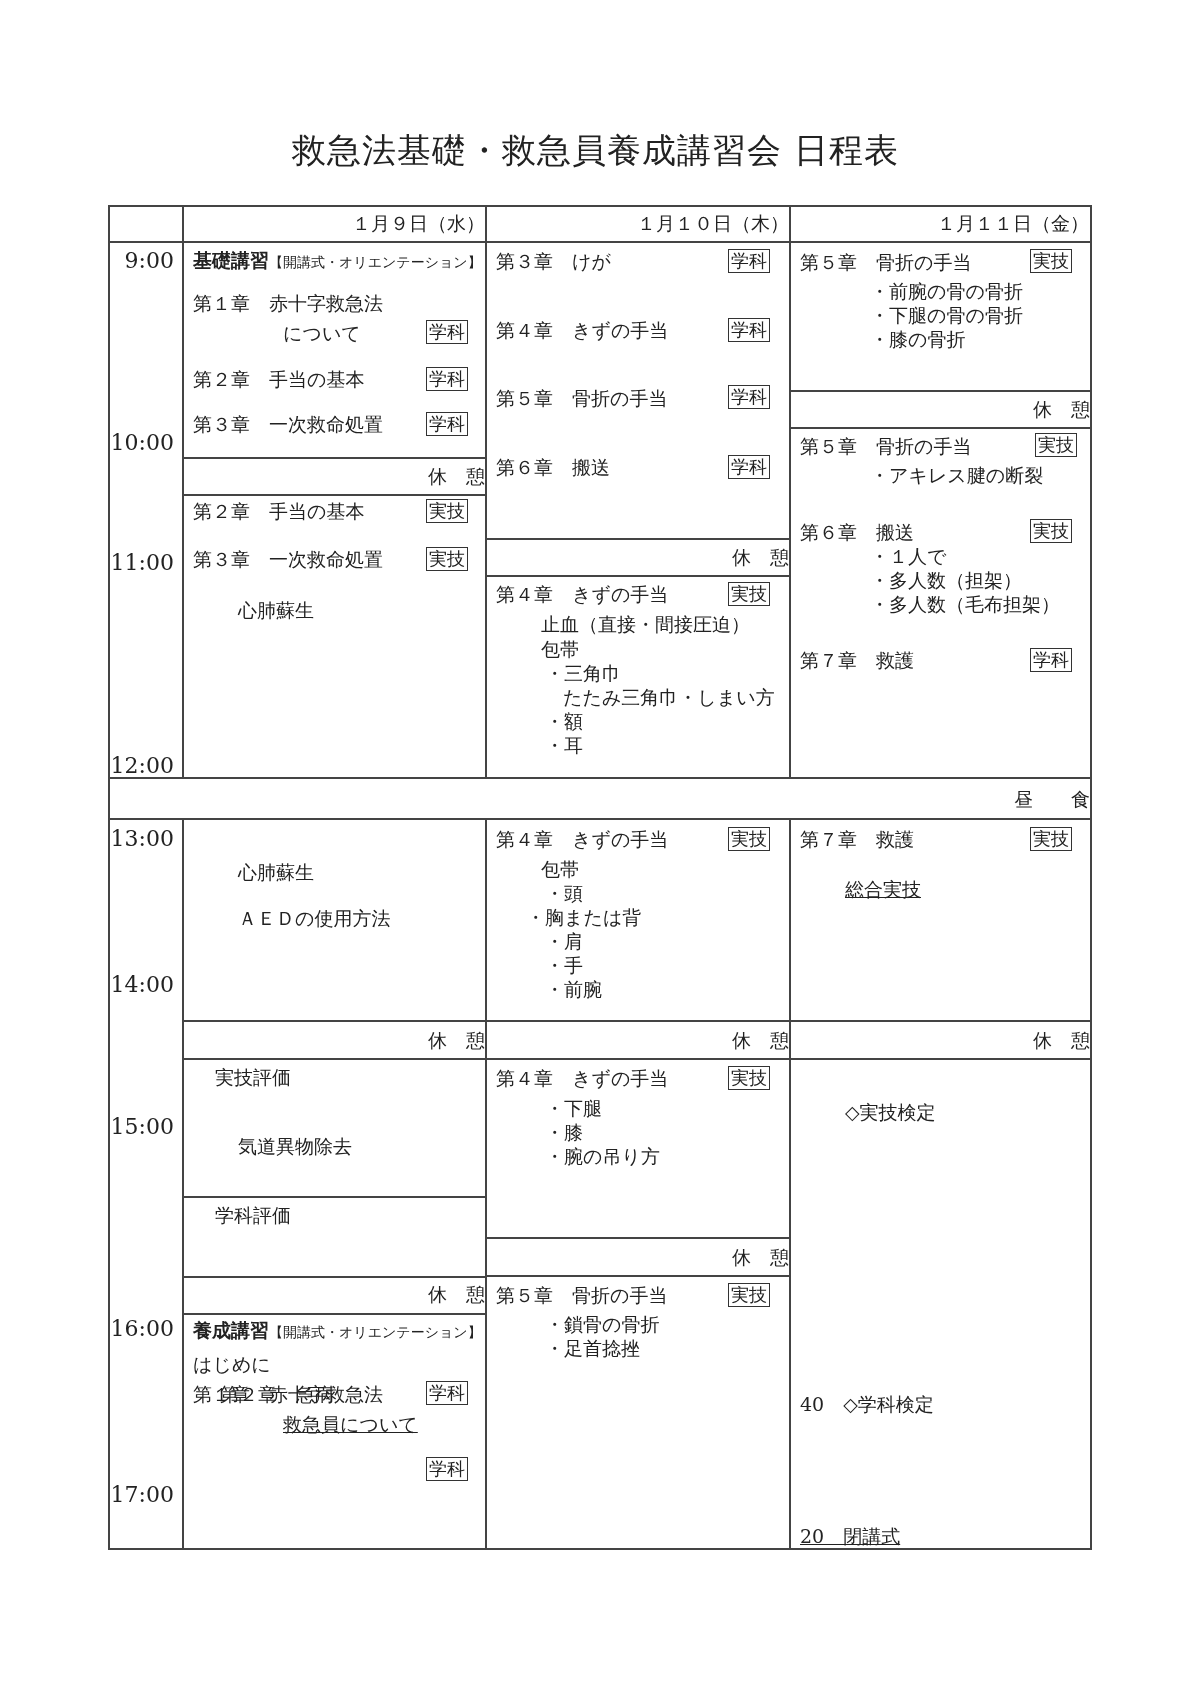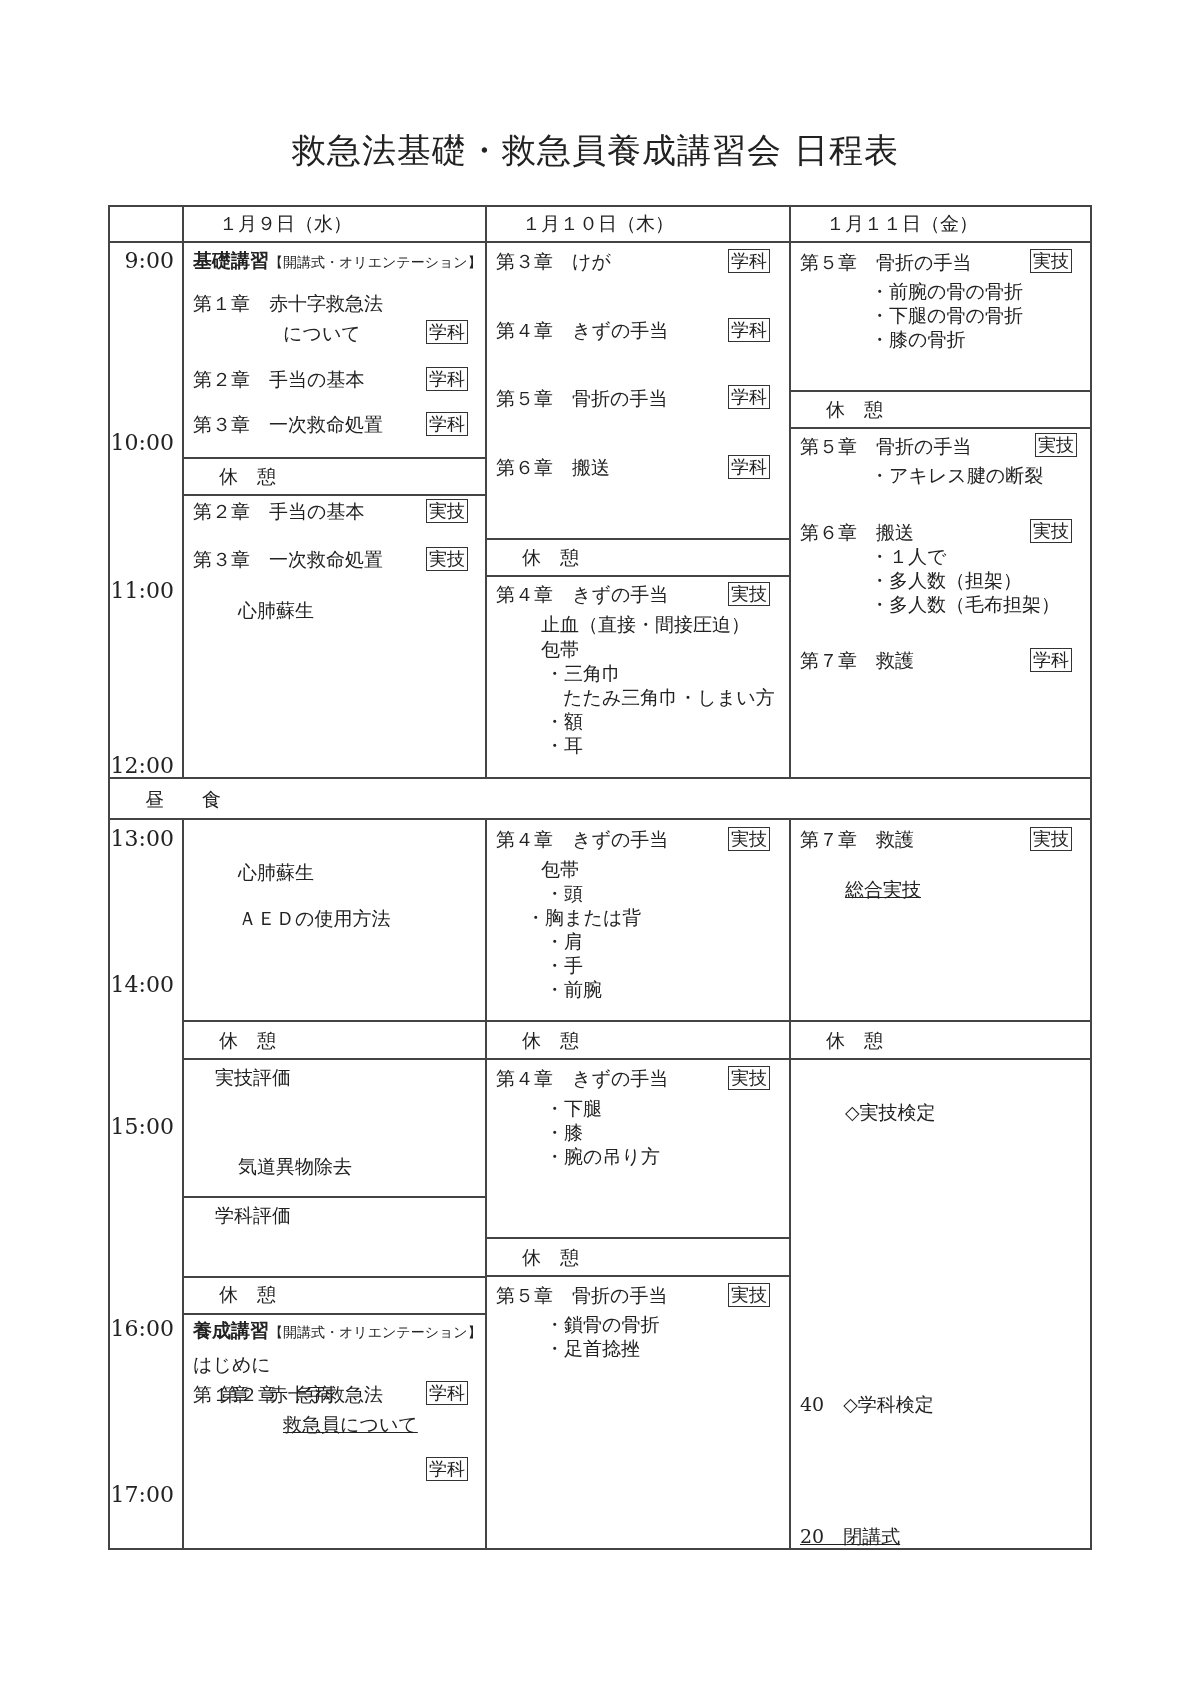--- a/index.html
+++ b/index.html
@@ -4,21 +4,21 @@
 <style>
   html, body { margin:0; padding:0; background:#fff; }
   body { width:1191px; height:1684px; position:relative; overflow:hidden;
          font-family:"DejaVu Serif","Liberation Serif",serif; color:#222; }
   .title { position:absolute; left:0; width:1191px; top:128px; text-align:center;
            font-size:34px; letter-spacing:1px; }
   .ln { position:absolute; background:#444; }
   .h { height:2px; }
   .v { width:2px; }
   .t { position:absolute; font-size:19px; line-height:24px; white-space:nowrap; }
-  .c { text-align:left;padding-left:35px; }
+  .c { text-align:right; }
   .b { font-weight:bold; font-family:"DejaVu Sans","Liberation Sans",sans-serif; }
   .sm { font-size:14px; }
   .tag { position:absolute; border:1.5px solid #333; font-size:18px; line-height:22px;
          padding:0 2px; background:#fff; }
   .time { position:absolute; left:110px; width:64px; text-align:right; font-size:22px; }
 </style>
 </head>
 <body>
 
 <div class="title">救急法基礎・救急員養成講習会 日程表</div>
@@ -58,21 +58,21 @@
   <div class="ln h" style="left:789px;top:427px;width:302px;"></div>
   <div class="ln h" style="left:789px;top:1020px;width:302px;"></div>
   <div class="ln h" style="left:789px;top:1058px;width:302px;"></div>
 
   <div class="t c" style="left:184px;width:301px;top:211px;">１月９日（水）</div>
   <div class="t c" style="left:487px;width:302px;top:211px;">１月１０日（木）</div>
   <div class="t c" style="left:791px;width:298px;top:211px;">１月１１日（金）</div>
 
   <div class="time" style="top:248px;">9:00</div>
   <div class="time" style="top:430px;">10:00</div>
-  <div class="time" style="top:550px;margin-top:28px;">11:00</div>
+  <div class="time" style="top:550px;">11:00</div>
   <div class="time" style="top:753px;">12:00</div>
   <div class="time" style="top:826px;">13:00</div>
   <div class="time" style="top:972px;">14:00</div>
   <div class="time" style="top:1114px;">15:00</div>
   <div class="time" style="top:1316px;">16:00</div>
   <div class="time" style="top:1482px;">17:00</div>
 
   <div class="t c" style="left:110px;width:980px;top:787px;">昼　　食</div>
 
   <div class="t" style="left:193px;top:248px;">
@@ -88,21 +88,21 @@
   <div class="t c" style="left:184px;width:301px;top:464px;">休　憩</div>
   <div class="t" style="left:193px;top:499px;">第２章　手当の基本</div>
   <div class="tag" style="left:426px;top:499px;">実技</div>
   <div class="t" style="left:193px;top:547px;">第３章　一次救命処置</div>
   <div class="tag" style="left:426px;top:547px;">実技</div>
   <div class="t" style="left:238px;top:598px;">心肺蘇生</div>
   <div class="t" style="left:238px;top:860px;">心肺蘇生</div>
   <div class="t" style="left:238px;top:906px;">ＡＥＤの使用方法</div>
   <div class="t c" style="left:184px;width:301px;top:1028px;">休　憩</div>
   <div class="t" style="left:215px;top:1065px;">実技評価</div>
-  <div class="t" style="left:238px;top:1134px;margin-top:20px;">気道異物除去</div>
+  <div class="t" style="left:238px;top:1134px;">気道異物除去</div>
   <div class="t" style="left:215px;top:1203px;">学科評価</div>
   <div class="t c" style="left:184px;width:301px;top:1282px;">休　憩</div>
   <div class="t" style="left:193px;top:1318px;">
     <span class="b">養成講習</span><span class="sm">【開講式・オリエンテーション】</span>
   </div>
   <div class="t" style="left:193px;top:1352px;">はじめに</div>
   <div class="t" style="left:193px;top:1382px;">第１章　赤十字救急法</div>
   <div class="tag" style="left:426px;top:1381px;">学科</div>
   <div class="t" style="left:283px;top:1412px;text-decoration:underline;">救急員について</div>
   <div class="t" style="left:193px;top:1382px;margin-left:27px;">第２章　急病</div>

